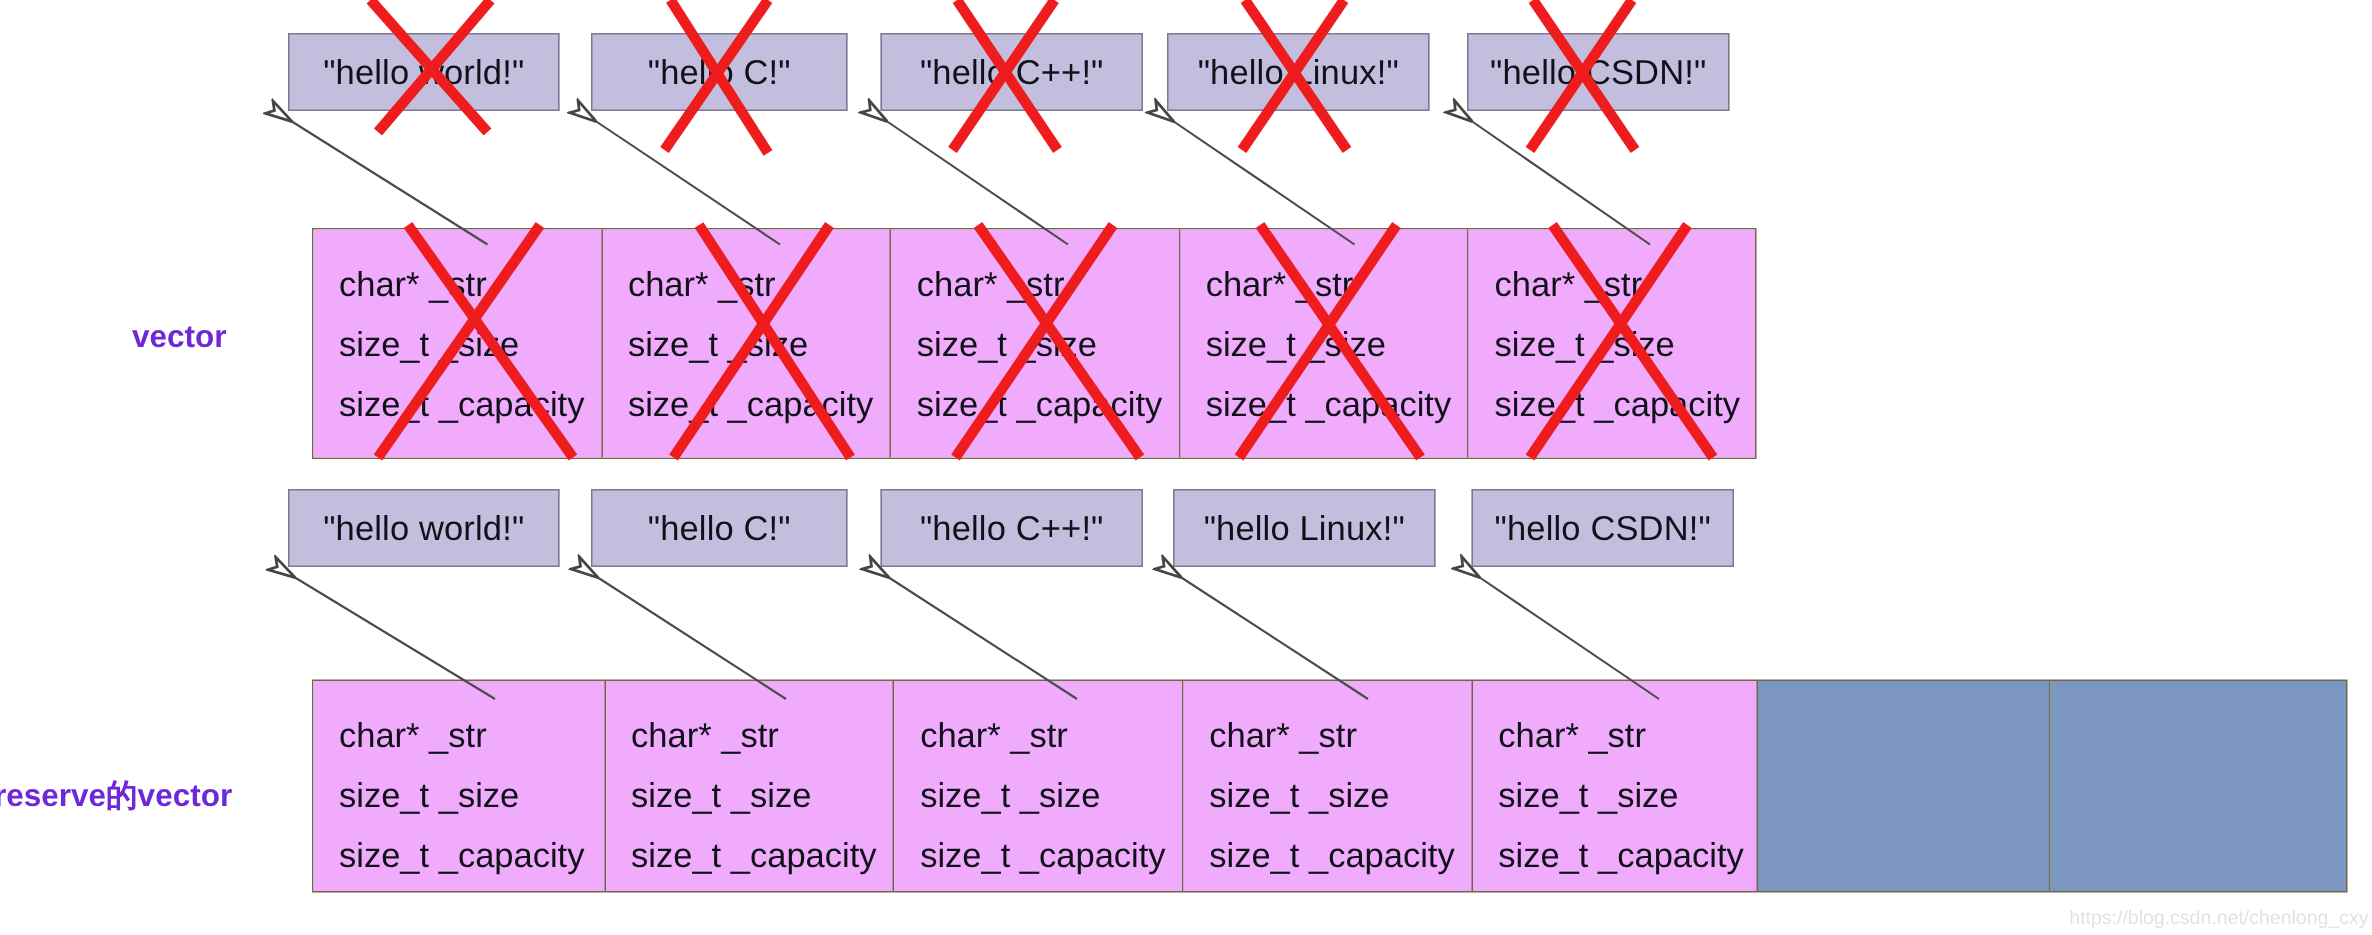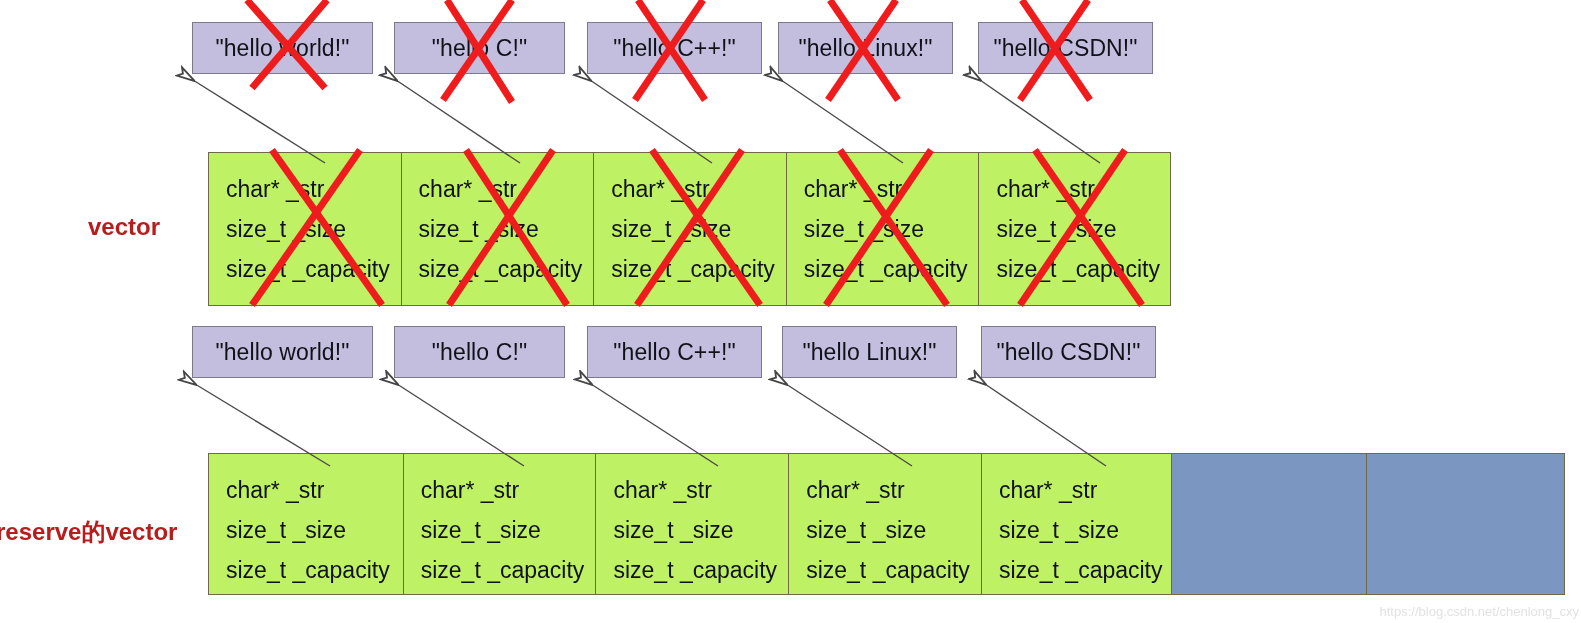--- a/index.html
+++ b/index.html
@@ -32,21 +32,21 @@
     white-space: nowrap;
   }
   .vec-table {
     position: absolute;
     box-sizing: border-box;
     border: 1px solid #6f6a45;
     display: flex;
   }
   .vec-cell {
     box-sizing: border-box;
-    background: #bef264;
+    background: #f0abfc;
     border-right: 1px solid #6f6a45;
     padding: 16px 0 0 17px;
     display: flex;
     flex-direction: column;
     justify-content: flex-start;
     overflow: hidden;
   }
   .vec-cell:last-child {
     border-right: none;
   }
@@ -55,23 +55,23 @@
   }
   .vec-line {
     font-size: 23px;
     color: #11111a;
     line-height: 40px;
     white-space: nowrap;
     font-family: "Liberation Sans", sans-serif;
   }
   .row-label {
     position: absolute;
-    font-size: 24px;
+    font-size: 21px;
     font-weight: bold;
-    color: #b91c1c;
+    color: #6d28d9;
     white-space: nowrap;
     font-family: "Liberation Sans", sans-serif;
   }
   .svg-layer {
     position: absolute;
     left: 0;
     top: 0;
     width: 1581px;
     height: 623px;
     pointer-events: none;

